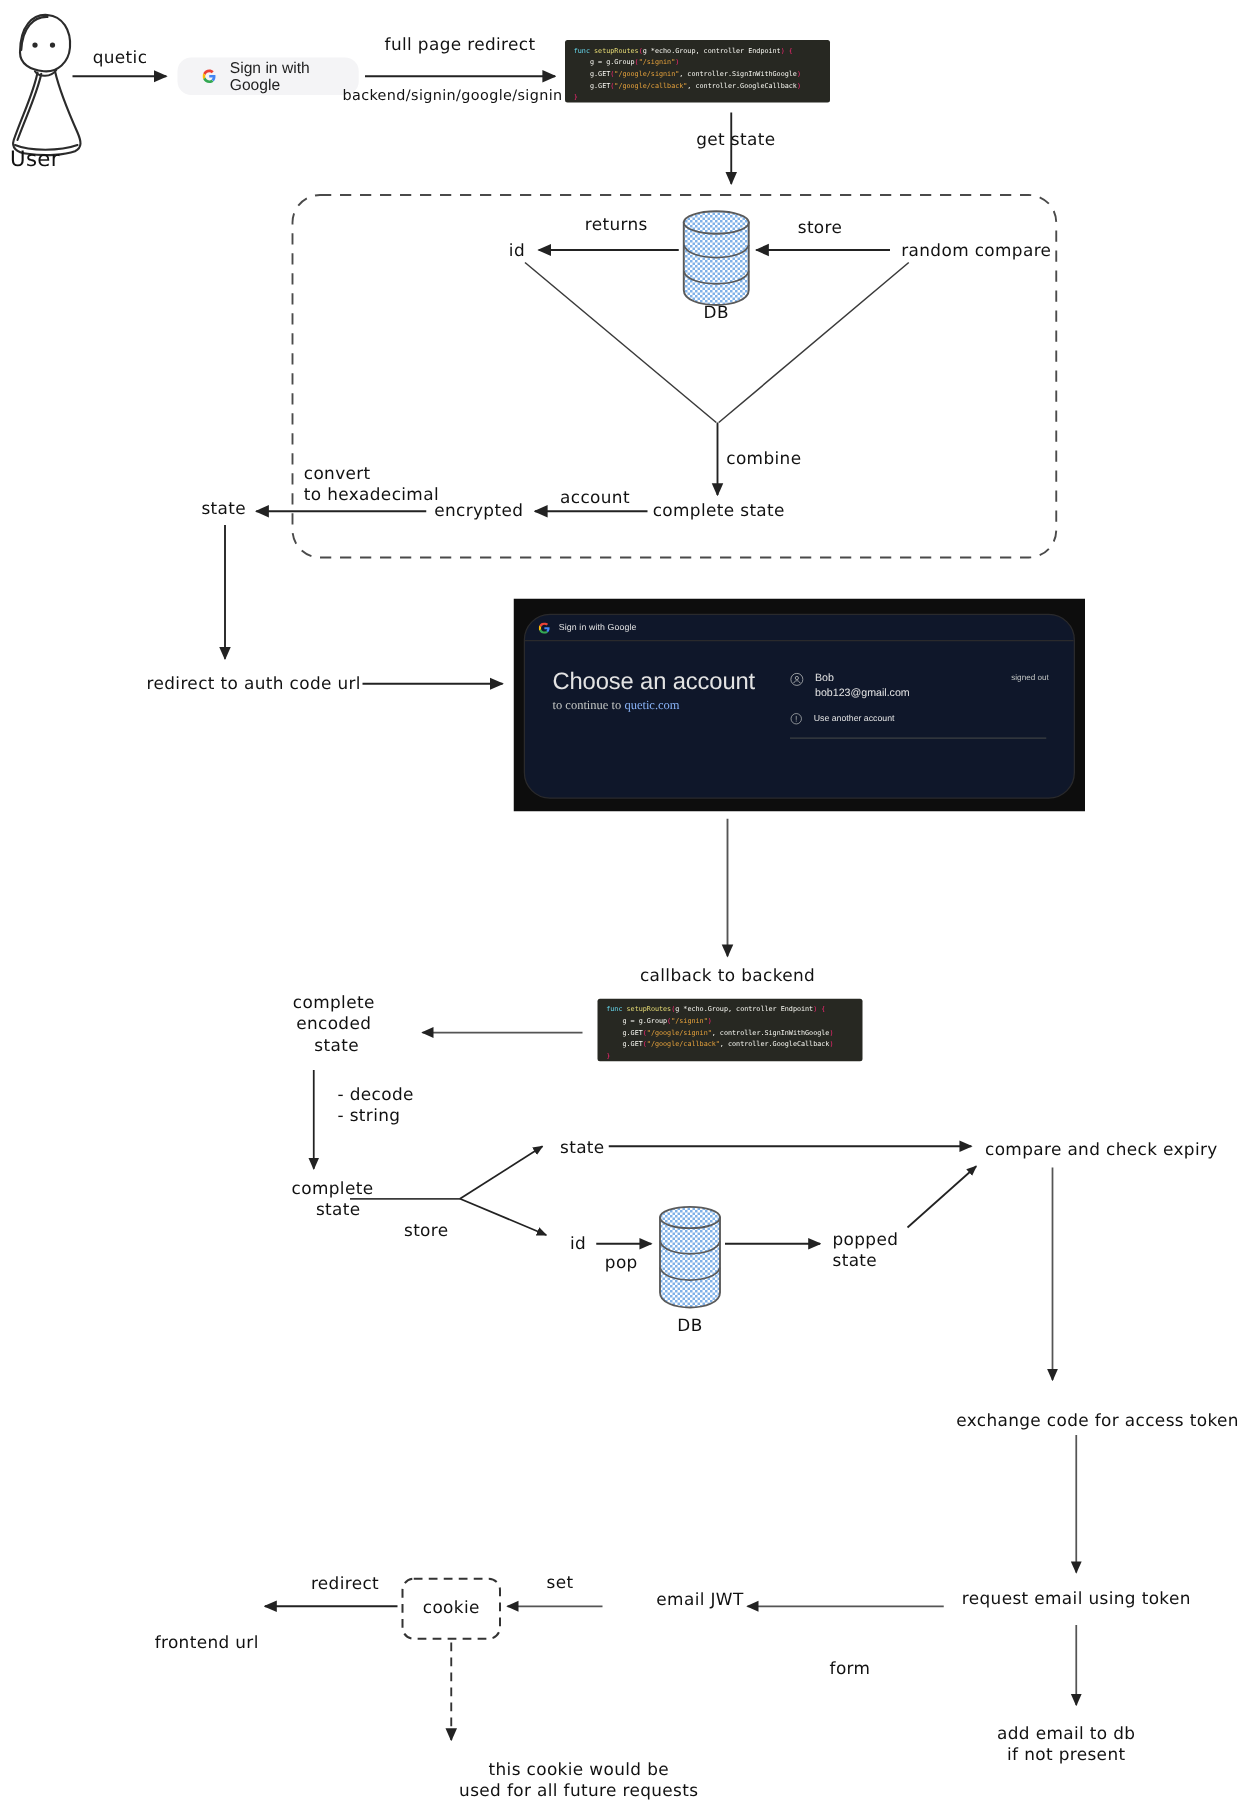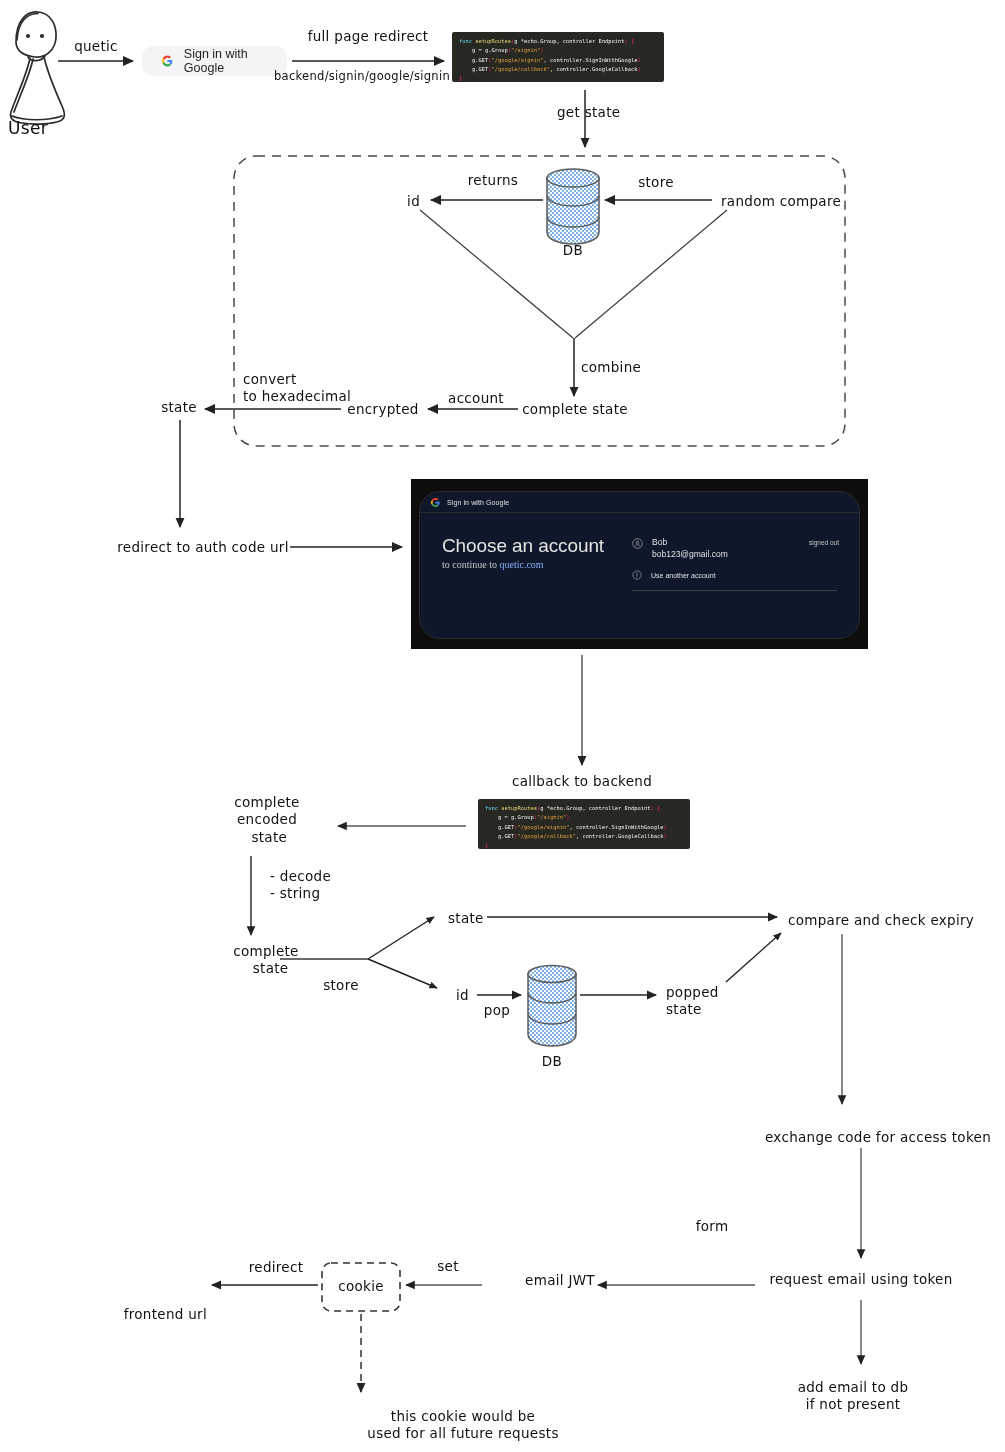--- a/index.html
+++ b/index.html
@@ -377,21 +377,21 @@
   <div class="lbl ctr" style="left:552px; top:1053px;">DB</div>
   <div class="lbl" style="left:666px; top:984px;">popped
 state</div>
   <div class="lbl" style="left:788px; top:912px;">compare and check expiry</div>
 
   <div class="lbl ctr" style="left:878px; top:1129px;">exchange code for access token</div>
   <div class="lbl ctr" style="left:861px; top:1271px;">request email using token</div>
   <div class="lbl ctr" style="left:853px; top:1379px;">add email to db
 if not present</div>
 
-  <div class="lbl ctr" style="left:680px; top:1218px;margin-left:32px;">form</div>
+  <div class="lbl ctr" style="left:680px; top:1327px;">form</div>
   <div class="lbl ctr" style="left:540px; top:1272px;margin-left:20px;">email JWT</div>
   <div class="lbl ctr" style="left:448px; top:1258px;">set</div>
   <div class="lbl ctr" style="left:361px; top:1278px;">cookie</div>
   <div class="lbl ctr" style="left:276px; top:1259px;">redirect</div>
   <div class="lbl rgt" style="left:207px; top:1277px;margin-top:29px;">frontend url</div>
   <div class="lbl ctr" style="left:419px; top:1408px;margin-left:44px;">this cookie would be
 used for all future requests</div>
 
 </div>
 

